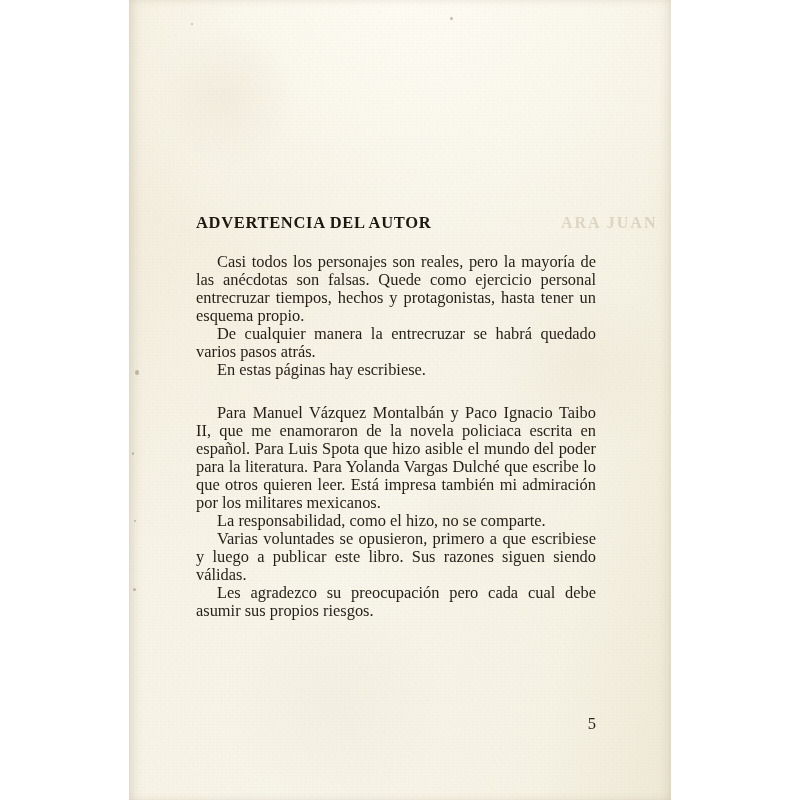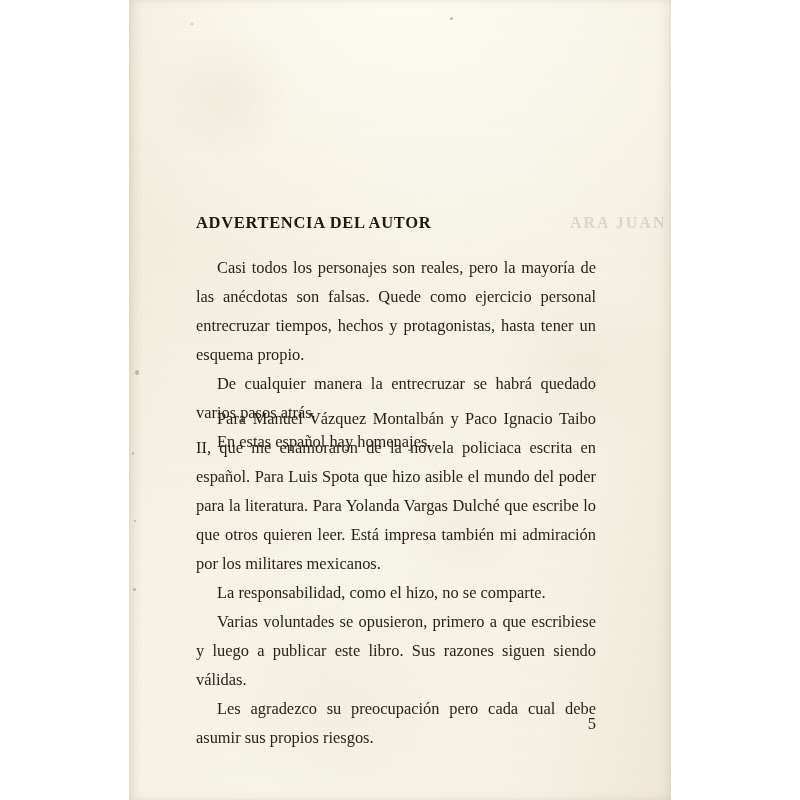--- a/index.html
+++ b/index.html
@@ -88,39 +88,39 @@
     letter-spacing: 0.68px;
     color: #1e1813;
     white-space: nowrap;
   }
 
   .body-block {
     position: absolute;
     left: 0;
     width: 400px;
     font-size: 16.4px;
-    line-height: 29px;
+    line-height: 18px;
     text-align: justify;
     text-justify: inter-word;
     color: #251e19;
   }
 
   .body-block p {
     margin: 0;
     text-indent: 21px;
   }
 
   .block-one { top: 253px; }
   .block-two { top: 404px; }
 
   
   .showthrough {
     position: absolute;
     top: 214px;
-    left: 374px;
+    left: 365px;
     font-family: "Liberation Serif", "DejaVu Serif", serif;
     font-size: 16px;
     font-weight: bold;
     letter-spacing: 2.0px;
     color: rgba(150,133,104,0.26);
     white-space: nowrap;
     pointer-events: none;
     filter: blur(0.45px);
   }
 
@@ -165,21 +165,21 @@
 
   <div class="text-column">
 
     <div class="showthrough">ARA JUAN</div>
 
     <div class="section-heading">ADVERTENCIA DEL AUTOR</div>
 
     <div class="body-block block-one">
       <p>Casi todos los personajes son reales, pero la mayoría de las anécdotas son falsas. Quede como ejercicio personal entrecruzar tiempos, hechos y protagonistas, hasta tener un esquema propio.</p>
       <p>De cualquier manera la entrecruzar se habrá quedado varios pasos atrás.</p>
-      <p>En estas español hay homenajes.</p>
+      <p>En estas páginas hay escribiese.</p>
     </div>
 
     <div class="body-block block-two">
       <p>Para Manuel Vázquez Montalbán y Paco Ignacio Taibo II, que me enamoraron de la novela policiaca escrita en español. Para Luis Spota que hizo asible el mundo del poder para la literatura. Para Yolanda Vargas Dulché que escribe lo que otros quieren leer. Está impresa también mi admiración por los militares mexicanos.</p>
       <p>La responsabilidad, como el hizo, no se comparte.</p>
       <p>Varias voluntades se opusieron, primero a que escribiese y luego a publicar este libro. Sus razones siguen siendo válidas.</p>
       <p>Les agradezco su preocupación pero cada cual debe asumir sus propios riesgos.</p>
     </div>
 
     <div class="folio">5</div>

